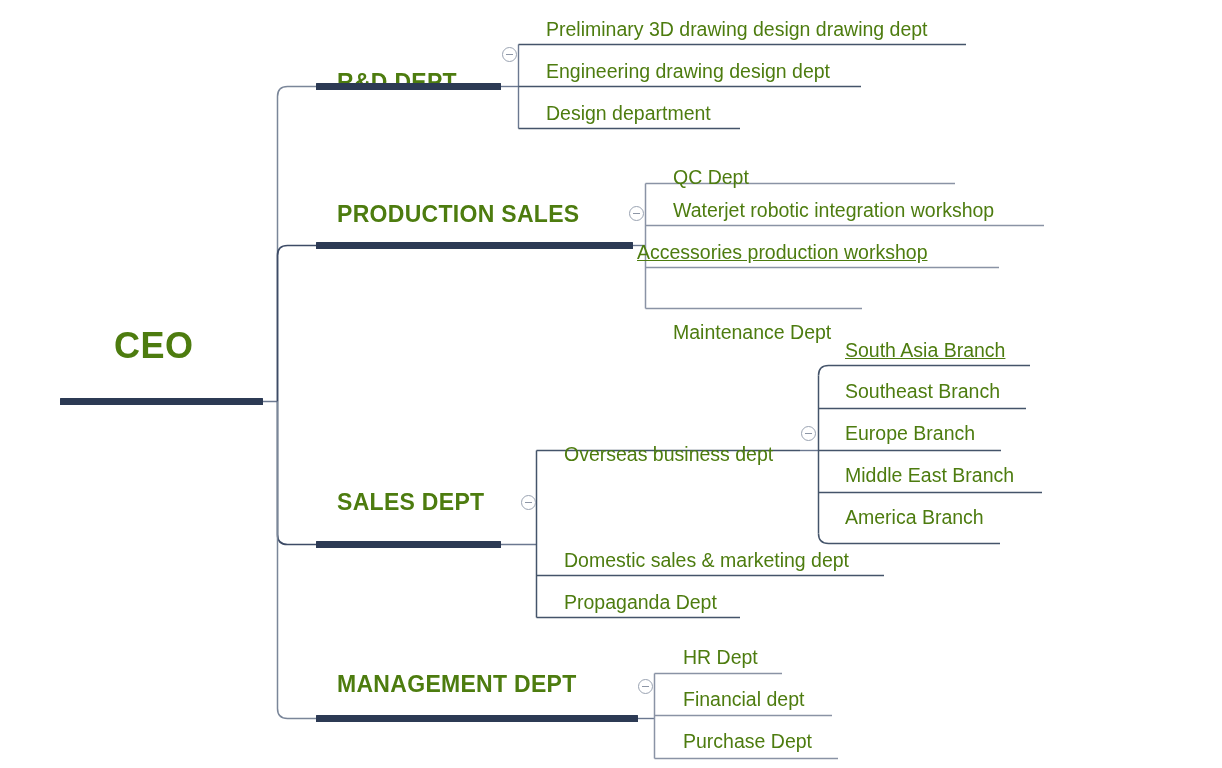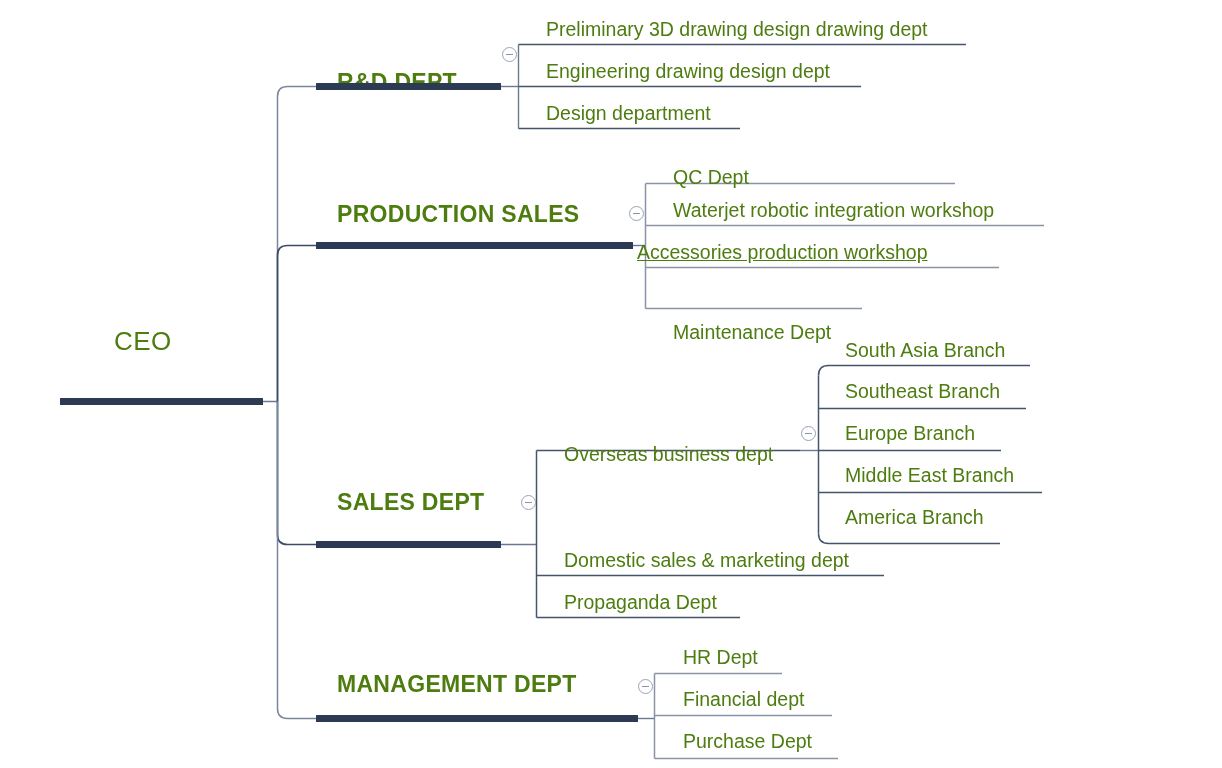--- a/index.html
+++ b/index.html
@@ -29,22 +29,22 @@
     position: absolute;
     white-space: nowrap;
   }
   .node-label {
     position: absolute;
     white-space: nowrap;
     color: #4d7c0f;
     line-height: 1;
   }
   .root .node-label {
-    font-size: 26px;
-    font-weight: normal;
+    font-size: 36px;
+    font-weight: bold;
     letter-spacing: 0.5px;
   }
   .lvl1 .node-label {
     font-size: 23px;
     font-weight: bold;
     letter-spacing: 0.3px;
   }
   .lvl2 .node-label {
     font-size: 19.5px;
     font-weight: normal;
@@ -174,21 +174,21 @@
     <div class="bar thick" style="left:316px; top:541px; width:185px;"></div>
   </div>
   <div class="toggle" style="left:521px; top:495px;"></div>
 
   <div class="node lvl2">
     <span class="node-label" style="left:564px; top:425px;margin-top:20px;">Overseas business dept</span>
   </div>
   <div class="toggle" style="left:801px; top:426px;"></div>
 
   <div class="node lvl3">
-    <span class="node-label" style="left:845px; top:341px;">South Asia Branch</span>
+    <span class="node-label" style="left:845px; top:341px;text-decoration:underline;">South Asia Branch</span>
   </div>
   <div class="node lvl3">
     <span class="node-label" style="left:845px; top:382px;">Southeast Branch</span>
   </div>
   <div class="node lvl3">
     <span class="node-label" style="left:845px; top:424px;">Europe Branch</span>
   </div>
   <div class="node lvl3">
     <span class="node-label" style="left:845px; top:466px;">Middle East Branch</span>
   </div>

